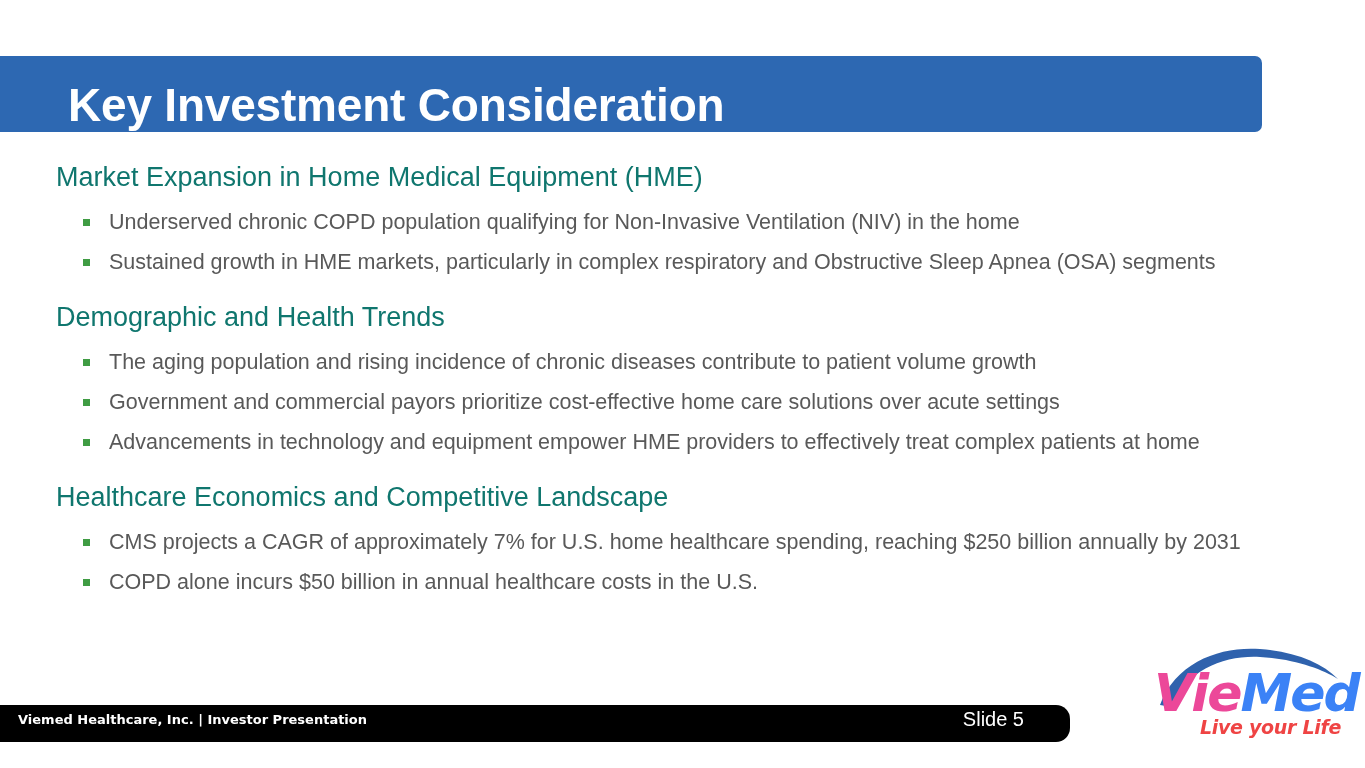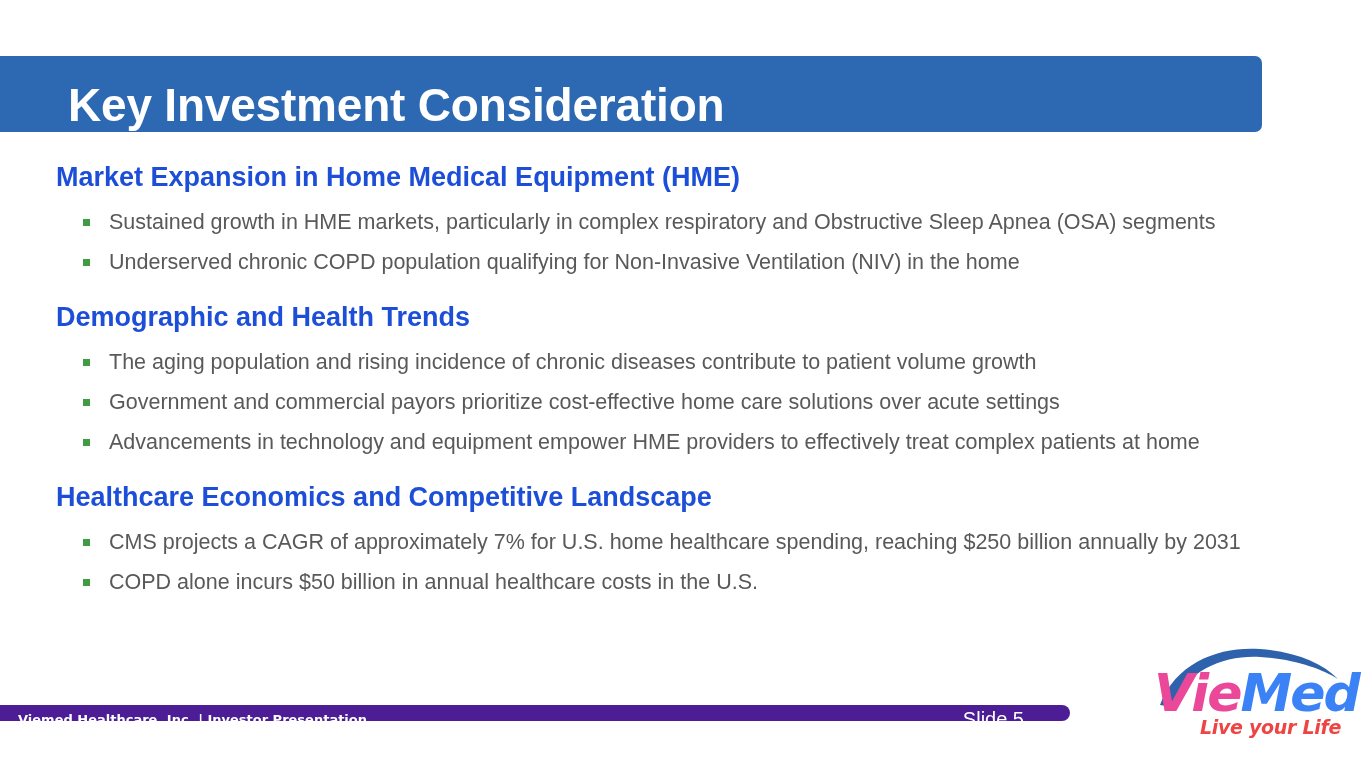--- a/index.html
+++ b/index.html
@@ -54,23 +54,23 @@
     top: 160px;
     width: 1280px;
   }
 
   .section {
     margin-bottom: 18px;
   }
   .section:last-child { margin-bottom: 12px; }
 
   .section-heading {
-    color: #1d4ed8;
+    color: #0f766e;
     font-size: 27px;
-    font-weight: bold;
+    font-weight: normal;
     line-height: 34px;
     margin: 0 0 8px 0;
     white-space: nowrap;
   }
 
   .bullet-list {
     list-style: none;
     margin: 0;
     padding: 0;
   }
@@ -90,22 +90,22 @@
     height: 7px;
     background: #3f9c43;
   }
 
   
   .footer-bar {
     position: absolute;
     left: 0;
     top: 705px;
     width: 1070px;
-    height: 16px;
-    background: #4c1d95;
+    height: 37px;
+    background: #000000;
     border-top-right-radius: 14px;
     border-bottom-right-radius: 14px;
   }
   .footer-left {
     position: absolute;
     left: 18px;
     top: 0;
     height: 29px;
     line-height: 29px;
     color: #ffffff;
@@ -172,25 +172,25 @@
     <span class="title-text">Key Investment Consideration</span>
   </div>
 
   <div class="content">
 
     <div class="section">
       <h2 class="section-heading">Market Expansion in Home Medical Equipment (HME)</h2>
       <ul class="bullet-list">
         <li class="bullet-item">
           <span class="bullet-marker"></span>
+          <span>Underserved chronic COPD population qualifying for Non-Invasive Ventilation (NIV) in the home</span>
+        </li>
+        <li class="bullet-item">
+          <span class="bullet-marker"></span>
           <span>Sustained growth in HME markets, particularly in complex respiratory and Obstructive Sleep Apnea (OSA) segments</span>
-        </li>
-        <li class="bullet-item">
-          <span class="bullet-marker"></span>
-          <span>Underserved chronic COPD population qualifying for Non-Invasive Ventilation (NIV) in the home</span>
         </li>
       </ul>
     </div>
 
     <div class="section">
       <h2 class="section-heading">Demographic and Health Trends</h2>
       <ul class="bullet-list">
         <li class="bullet-item">
           <span class="bullet-marker"></span>
           <span>The aging population and rising incidence of chronic diseases contribute to patient volume growth</span>

